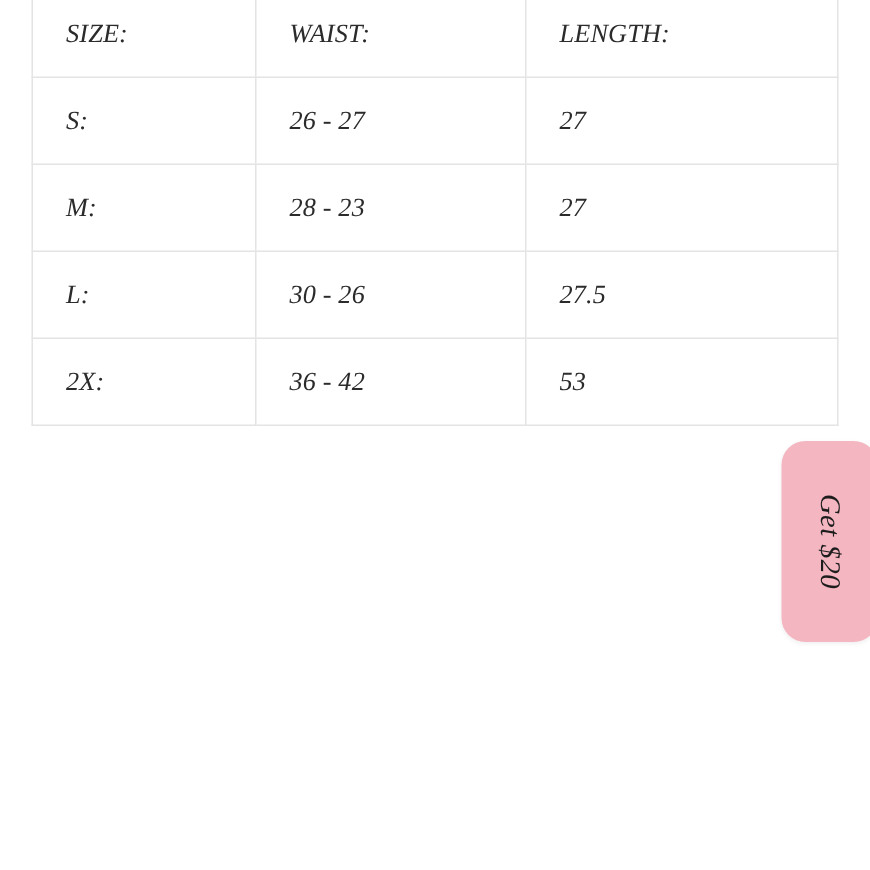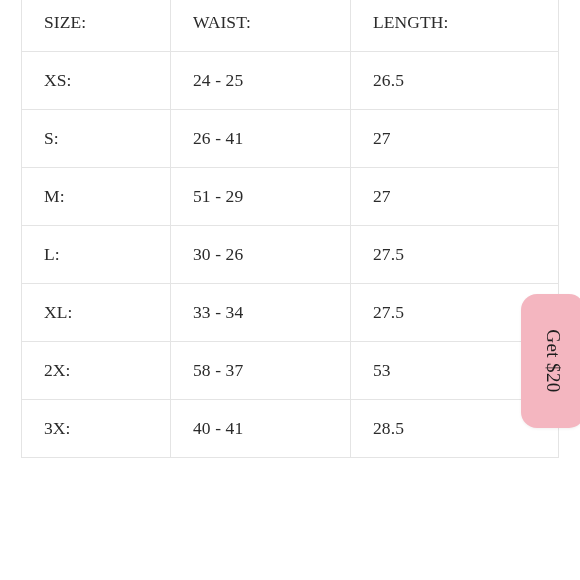--- a/index.html
+++ b/index.html
@@ -16,20 +16,21 @@
     position: relative;
   }
 
   #page {
     position: absolute;
     left: 0;
     top: 0;
     width: 528px;
     height: 580px;
     background: #ffffff;
+    font-style: italic;
   }
 
   
   .size-table-wrap {
     position: absolute;
     left: 21px;
     top: -8px;          
     width: 537px;
   }
 
@@ -109,53 +110,38 @@
       </colgroup>
       <thead>
         <tr>
           <th>SIZE:</th>
           <th>WAIST:</th>
           <th>LENGTH:</th>
         </tr>
       </thead>
       <tbody>
         <tr>
-          <td>XS:</td>
-          <td>24 - 25</td>
-          <td>26.5</td>
-        </tr>
-        <tr>
           <td>S:</td>
-          <td>26 - 41</td>
+          <td>26 - 27</td>
           <td>27</td>
         </tr>
         <tr>
           <td>M:</td>
-          <td>51 - 29</td>
+          <td>28 - 23</td>
           <td>27</td>
         </tr>
         <tr>
           <td>L:</td>
           <td>30 - 26</td>
           <td>27.5</td>
         </tr>
         <tr>
-          <td>XL:</td>
-          <td>33 - 34</td>
-          <td>27.5</td>
-        </tr>
-        <tr>
           <td>2X:</td>
-          <td>58 - 37</td>
+          <td>36 - 42</td>
           <td>53</td>
-        </tr>
-        <tr>
-          <td>3X:</td>
-          <td>40 - 41</td>
-          <td>28.5</td>
         </tr>
       </tbody>
     </table>
   </div>
 
   <div class="get-offer-tab">
     <span class="offer-label">Get $20</span>
   </div>
 
 </div>

